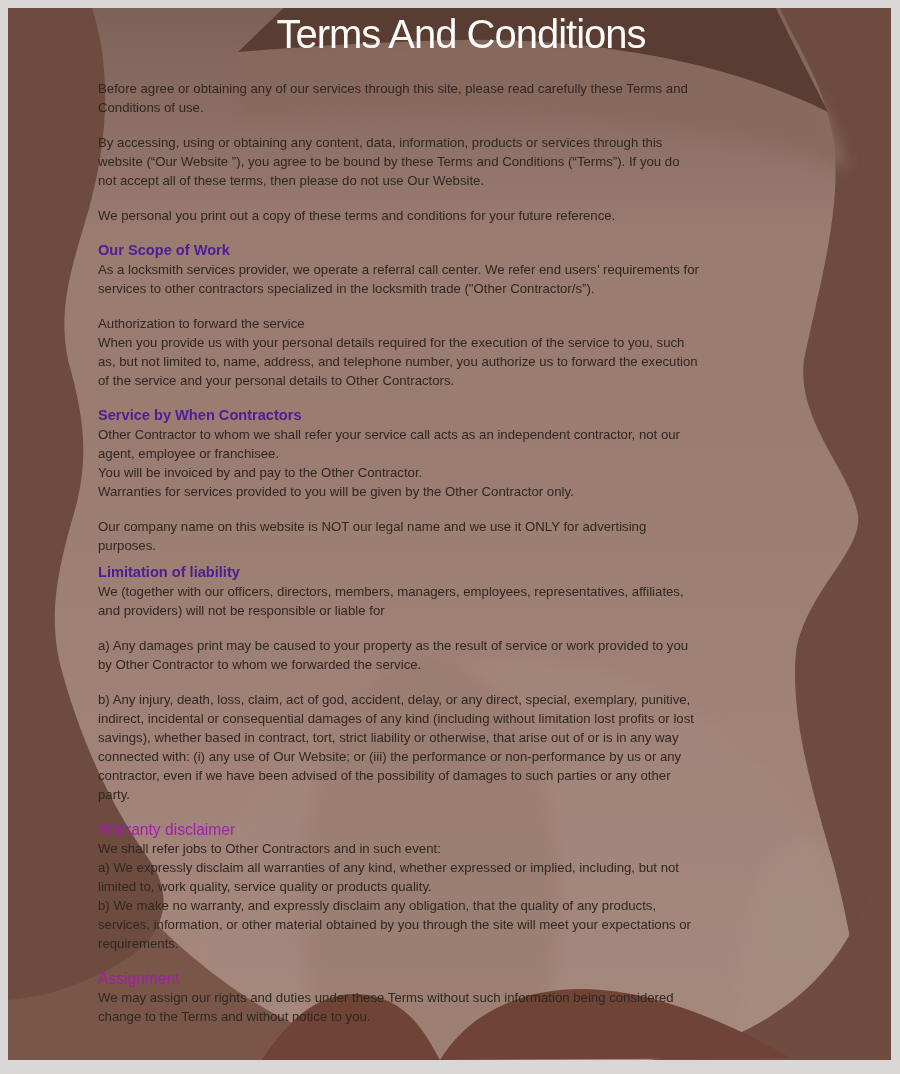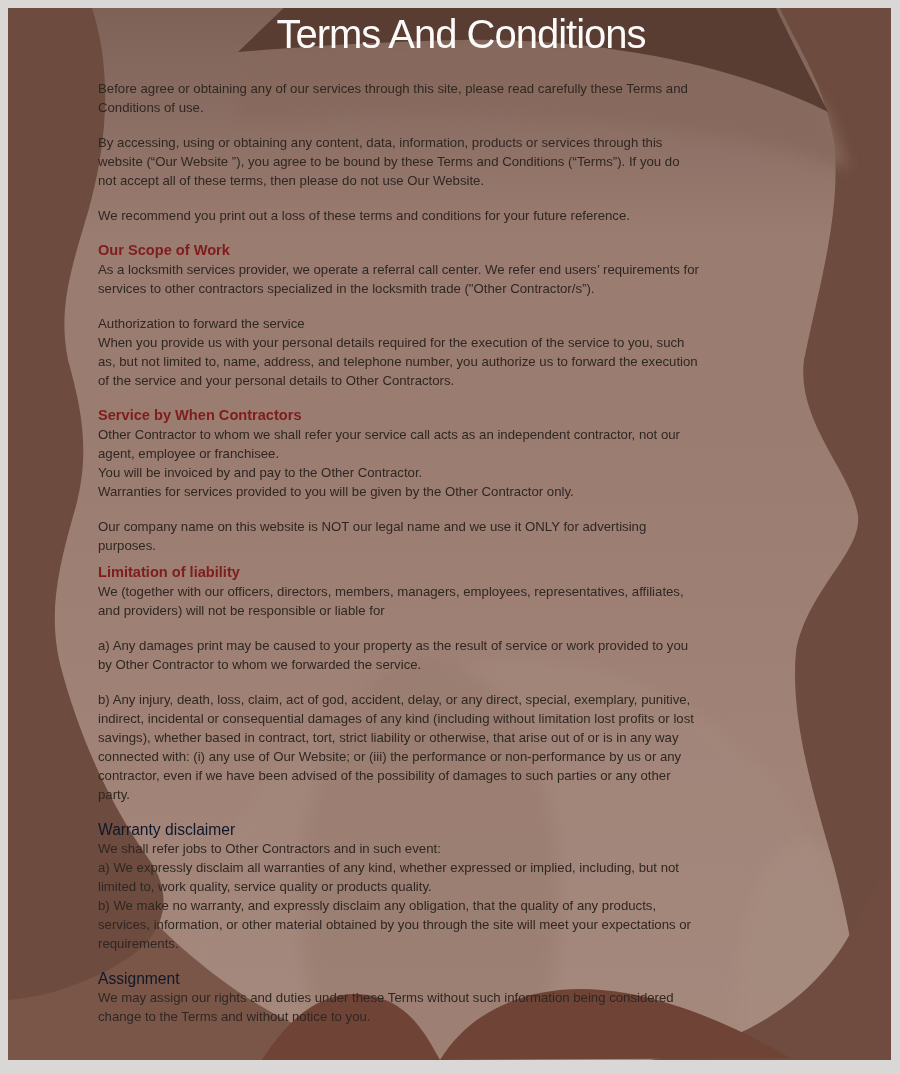--- a/index.html
+++ b/index.html
@@ -16,25 +16,25 @@
     color:#fbfaf8;
   }
   .content{
     position:absolute;left:98px;top:79px;width:714px;
     font-size:13.2px;line-height:19px;color:#2f2721;
   }
   .content .p{margin:0 0 16px 0;white-space:pre;}
   .content .p.tight{margin-bottom:8px;}
   .h-bold{
     margin:0;font-size:14.6px;line-height:19px;font-weight:700;
-    color:#7f1d1d;white-space:pre;
+    color:#4c1d95;white-space:pre;
   }
   .h-light{
     margin:0;font-size:15.6px;line-height:19px;font-weight:400;
-    color:#0f172a;white-space:pre;
+    color:#a21caf;white-space:pre;
   }
 </style>
 </head>
 <body>
 
 <svg id="bg" viewBox="0 0 900 1074" xmlns="http://www.w3.org/2000/svg" aria-hidden="true">
   <defs>
     <clipPath id="inner">
         <rect x="8" y="8" width="883" height="1052"></rect>
       </clipPath>
@@ -77,21 +77,21 @@
 </svg>
 
 <div class="title">Terms And Conditions</div>
 
 <div class="content">
   <p class="p">Before agree or obtaining any of our services through this site, please read carefully these Terms and
 Conditions of use.</p>
   <p class="p">By accessing, using or obtaining any content, data, information, products or services through this
 website (“Our Website ”), you agree to be bound by these Terms and Conditions (“Terms”). If you do
 not accept all of these terms, then please do not use Our Website.</p>
-  <p class="p">We recommend you print out a loss of these terms and conditions for your future reference.</p>
+  <p class="p">We personal you print out a copy of these terms and conditions for your future reference.</p>
   <p class="h-bold">Our Scope of Work</p>
   <p class="p">As a locksmith services provider, we operate a referral call center. We refer end users’ requirements for
 services to other contractors specialized in the locksmith trade ("Other Contractor/s”).</p>
   <p class="p">Authorization to forward the service
 When you provide us with your personal details required for the execution of the service to you, such
 as, but not limited to, name, address, and telephone number, you authorize us to forward the execution
 of the service and your personal details to Other Contractors.</p>
   <p class="h-bold">Service by When Contractors</p>
   <p class="p">Other Contractor to whom we shall refer your service call acts as an independent contractor, not our
 agent, employee or franchisee.

